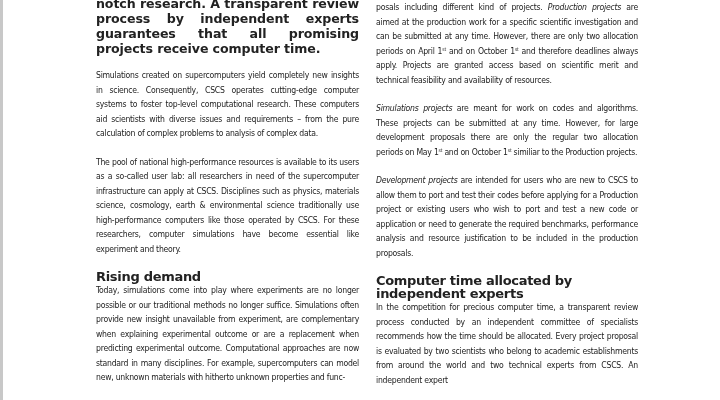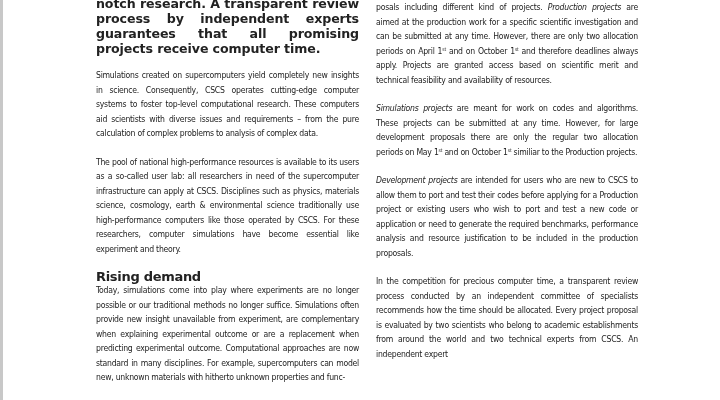--- a/index.html
+++ b/index.html
@@ -55,14 +55,15 @@
   <p class="body">Today, simulations come into play where experiments are no longer possible or our traditional methods no longer suffice. Simulations often provide new insight unavailable from experiment, are complementary when explaining experimental outcome or are a replacement when predicting experimental outcome. Computational approaches are now standard in many disciplines. For example, supercomputers can model new, unknown materials with hitherto unknown properties and func-</p>
 </div>
 
 <div class="col col-right">
   <p class="body"><span>posals including different kind of projects. </span><em>Production projects</em><span> are aimed at the production work for a specific scientific investigation and can be submitted at any time. However, there are only two allocation periods on April 1</span><sup>st</sup><span> and on October 1</span><sup>st</sup><span> and therefore deadlines always apply. Projects are granted access based on scientific merit and technical feasibility and availability of resources.</span></p>
   <div class="gap"></div>
   <p class="body"><em>Simulations projects</em><span> are meant for work on codes and algorithms. These projects can be submitted at any time. However, for large development proposals there are only the regular two allocation periods on May 1</span><sup>st</sup><span> and on October 1</span><sup>st</sup><span> similiar to the Production projects.</span></p>
   <div class="gap"></div>
   <p class="body"><em>Development projects</em><span> are intended for users who are new to CSCS to allow them to port and test their codes before applying for a Production project or existing users who wish to port and test a new code or application or need to generate the required benchmarks, performance analysis and resource justification to be included in the production proposals.</span></p>
   <div class="gap"></div>
+  <h3 class="sub">Computer time allocated by independent experts</h3>
   <p class="body">In the competition for precious computer time, a transparent review process conducted by an independent committee of specialists recommends how the time should be allocated. Every project proposal is evaluated by two scientists who belong to academic establishments from around the world and two technical experts from CSCS. An independent expert</p>
 </div>
 
 </body></html>

